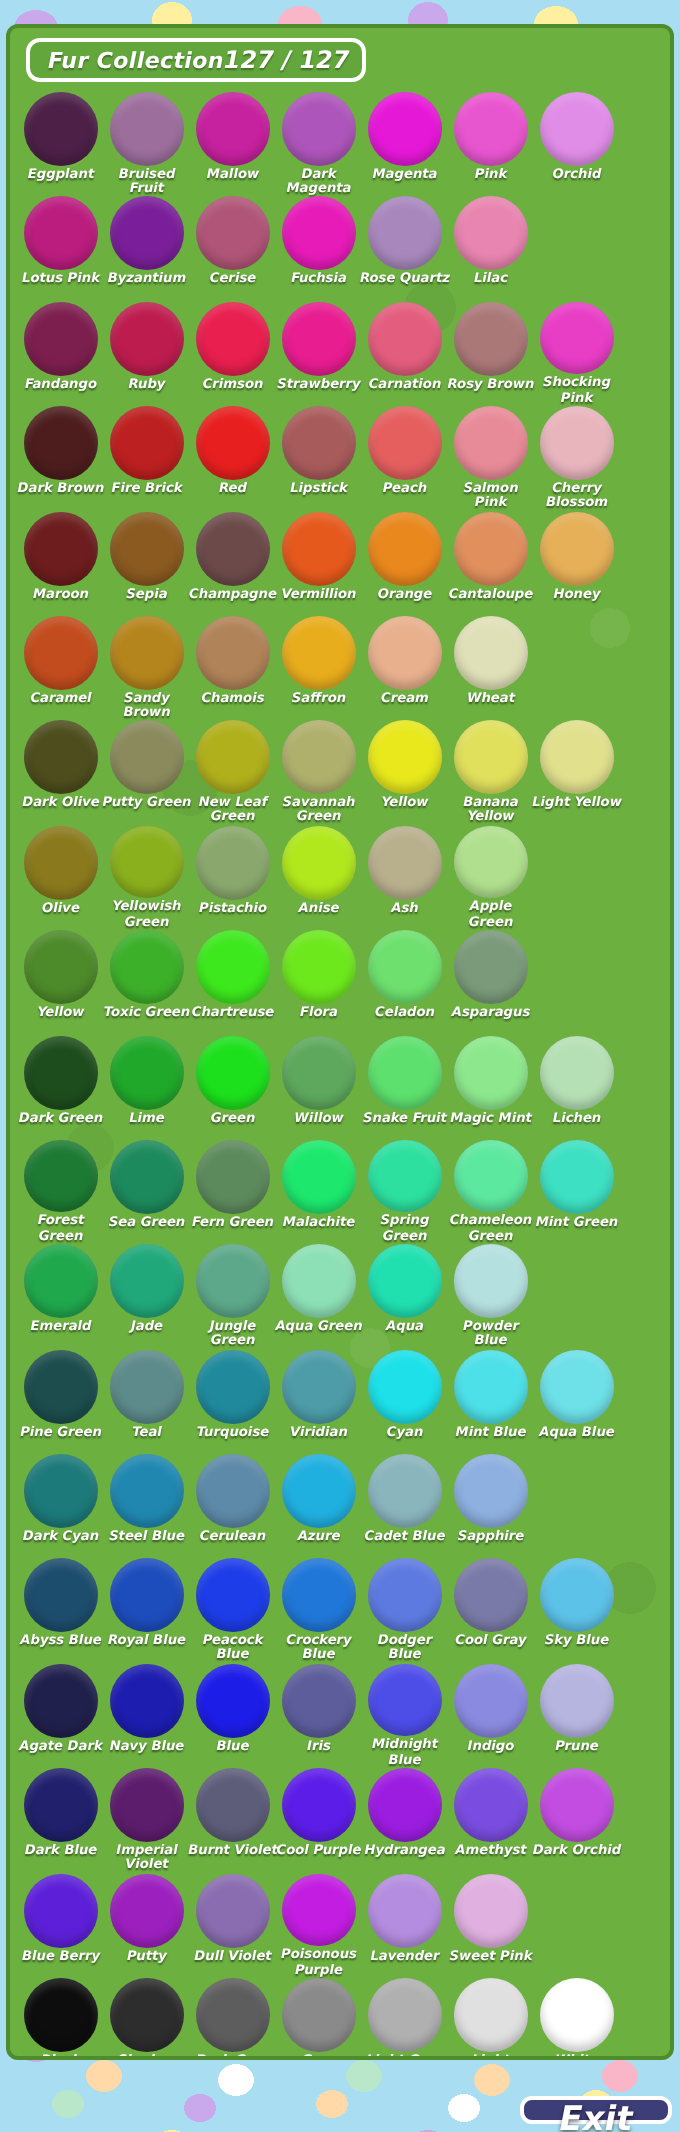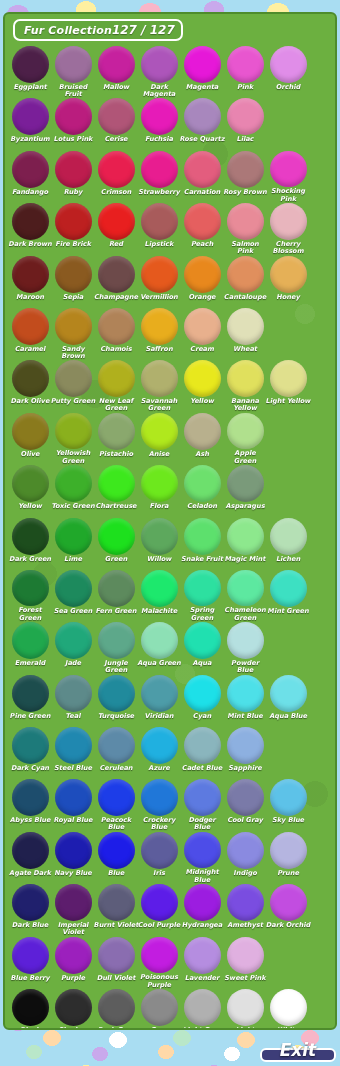--- a/index.html
+++ b/index.html
@@ -126,21 +126,21 @@
 
   
   #exit-button {
     position: absolute;
     right: 4px; bottom: 4px;
     width: 76px; height: 14px;
     background: #3d3d78;
     border: 2px solid #ffffff;
     border-radius: 6px;
     display: flex;
-    align-items: flex-end;
+    align-items: flex-start;
     justify-content: center;
     cursor: pointer;
   }
   #exit-button span {
     color: #ffffff;
     font-size: 17px;
     font-style: italic;
     font-weight: bold;
     text-shadow: 0 1px 2px rgba(0,0,0,.6);
   }
@@ -183,26 +183,26 @@
             <div class="swatch" style="background-color: rgb(232, 86, 207);"></div>
             <div class="label">Pink</div>
           </div>
           <div class="cell">
             <div class="swatch" style="background-color: rgb(224, 141, 232);"></div>
             <div class="label">Orchid</div>
           </div>
         </div>
         <div class="row">
           <div class="cell">
+            <div class="swatch" style="background-color: rgb(186, 29, 126);"></div>
+            <div class="label">Lotus Pink</div>
+          </div>
+          <div class="cell">
             <div class="swatch" style="background-color: rgb(122, 31, 153);"></div>
             <div class="label">Byzantium</div>
-          </div>
-          <div class="cell">
-            <div class="swatch" style="background-color: rgb(186, 29, 126);"></div>
-            <div class="label">Lotus Pink</div>
           </div>
           <div class="cell">
             <div class="swatch" style="background-color: rgb(176, 85, 119);"></div>
             <div class="label">Cerise</div>
           </div>
           <div class="cell">
             <div class="swatch" style="background-color: rgb(230, 27, 184);"></div>
             <div class="label">Fuchsia</div>
           </div>
           <div class="cell">
@@ -664,21 +664,21 @@
             <div class="label">Dark Orchid</div>
           </div>
         </div>
         <div class="row">
           <div class="cell">
             <div class="swatch" style="background-color: rgb(93, 32, 216);"></div>
             <div class="label">Blue Berry</div>
           </div>
           <div class="cell">
             <div class="swatch" style="background-color: rgb(156, 32, 189);"></div>
-            <div class="label">Purple</div>
+            <div class="label">Putty</div>
           </div>
           <div class="cell">
             <div class="swatch" style="background-color: rgb(138, 109, 176);"></div>
             <div class="label">Dull Violet</div>
           </div>
           <div class="cell">
             <div class="swatch" style="background-color: rgb(194, 29, 224);"></div>
             <div class="label">Poisonous Purple</div>
           </div>
           <div class="cell">

